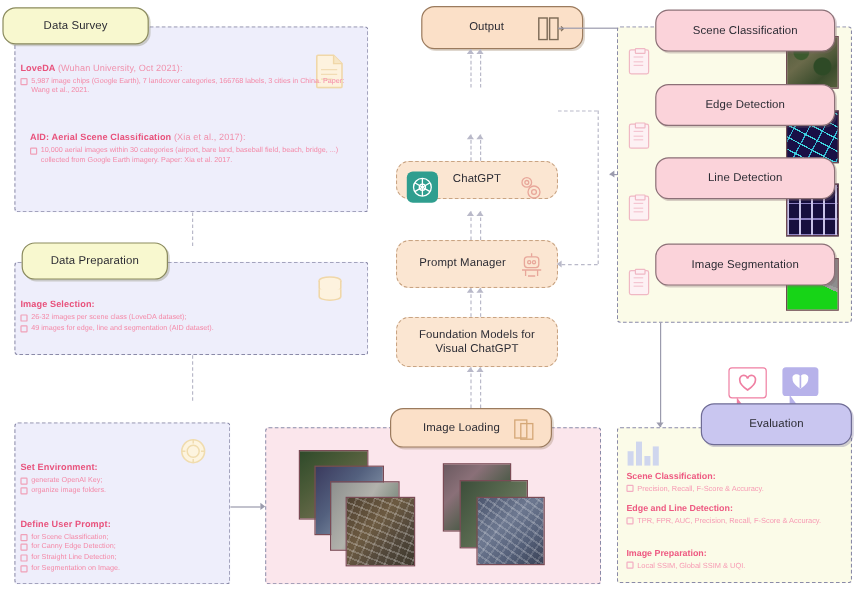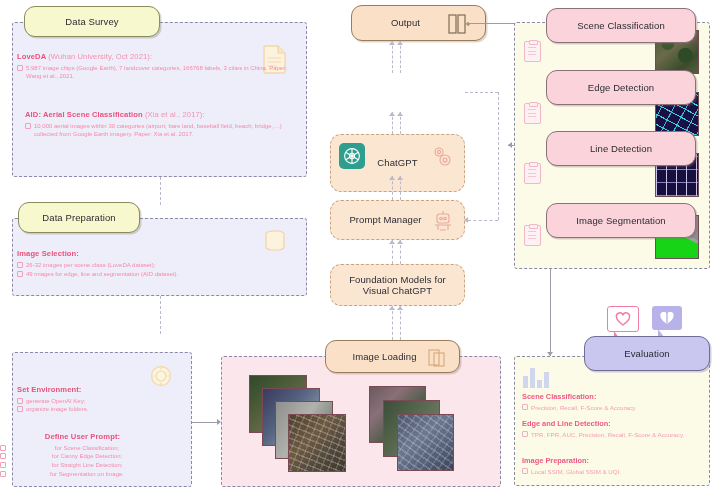--- a/index.html
+++ b/index.html
@@ -79,21 +79,21 @@
       <path d="M3 2 h13 l7 7 v19 a1 1 0 0 1 -1 1 H3 a1 1 0 0 1 -1 -1 V3 a1 1 0 0 1 1 -1 z" fill="#fdf2de" stroke="#f0d7a8" stroke-width="1.3"></path>
       <path d="M16 2 v7 h7" fill="#f7e6c4" stroke="#f0d7a8" stroke-width="1.2"></path>
       <g stroke="#f2dcb4" stroke-width="1.1">
         <line x1="5.5" y1="14" x2="19" y2="14"></line>
           <line x1="5.5" y1="18" x2="19" y2="18"></line>
         <line x1="5.5" y1="22" x2="15" y2="22"></line>
       </g>
     </svg>
   </div>
 
-  <div class="pill yellow" style="left:24px;top:6px;width:136px;height:31px;">
+  <div class="pill yellow" style="left:2px;top:6px;width:122px;height:31px;">
     <span>Data Survey</span>
   </div>
 
   <div class="txtblk" style="left:17px;top:52px;width:272px;">
     <div class="hd">
       <span>LoveDA</span>
       <span class="norm">(Wuhan University, Oct 2021):</span>
     </div>
     <div class="bul">
       <span class="bx"></span>
@@ -160,21 +160,21 @@
     <div class="bul">
       <span class="bx"></span>
       <span class="bt">generate OpenAI Key;</span>
     </div>
     <div class="bul" style="margin-top:0;">
       <span class="bx"></span>
       <span class="bt">organize image folders.</span>
     </div>
   </div>
 
-  <div class="txtblk" style="left:0;top:432px;width:165px;text-align:center;">
+  <div class="txtblk" style="left:17px;top:432px;width:165px;">
     <div class="hd">Define User Prompt:</div>
     <div class="bul">
       <span class="bx"></span>
       <span class="bt">for Scene Classification;</span>
     </div>
     <div class="bul" style="margin-top:0;">
       <span class="bx"></span>
       <span class="bt">for Canny Edge Detection;</span>
     </div>
     <div class="bul" style="margin-top:0;">
@@ -234,21 +234,21 @@
     <span class="ico" style="right:14px;top:8px;">
       <svg width="24" height="20" viewBox="0 0 24 20">
         <rect x="2" y="1" width="7" height="18" fill="none" stroke="#7e6c58" stroke-width="1.2"></rect>
         <rect x="11" y="1" width="7" height="18" fill="none" stroke="#7e6c58" stroke-width="1.2"></rect>
         <path d="M19 10 l3 0 M20.5 8 l2 2 l-2 2" stroke="#7e6c58" stroke-width="1" fill="none"></path>
       </svg>
     </span>
   </div>
 
 
-  <div class="pill peach" style="left:330px;top:134px;width:135px;height:58px;">
+  <div class="pill peach" style="left:330px;top:134px;width:135px;height:32px;">
     <span class="ico" style="left:8px;top:8px;width:26px;height:26px;border-radius:5px;background:#2f9e8f;">
       <svg width="26" height="26" viewBox="0 0 26 26">
         <g fill="none" stroke="#ffffff" stroke-width="1.1">
           <circle cx="13" cy="13" r="7.4"></circle>
           <path d="M13 5.6 v14.8 M6.6 9.3 l12.8 7.4 M6.6 16.7 l12.8 -7.4"></path>
           <circle cx="13" cy="13" r="2.6"></circle>
         </g>
       </svg>
     </span>
     <span>ChatGPT</span>

